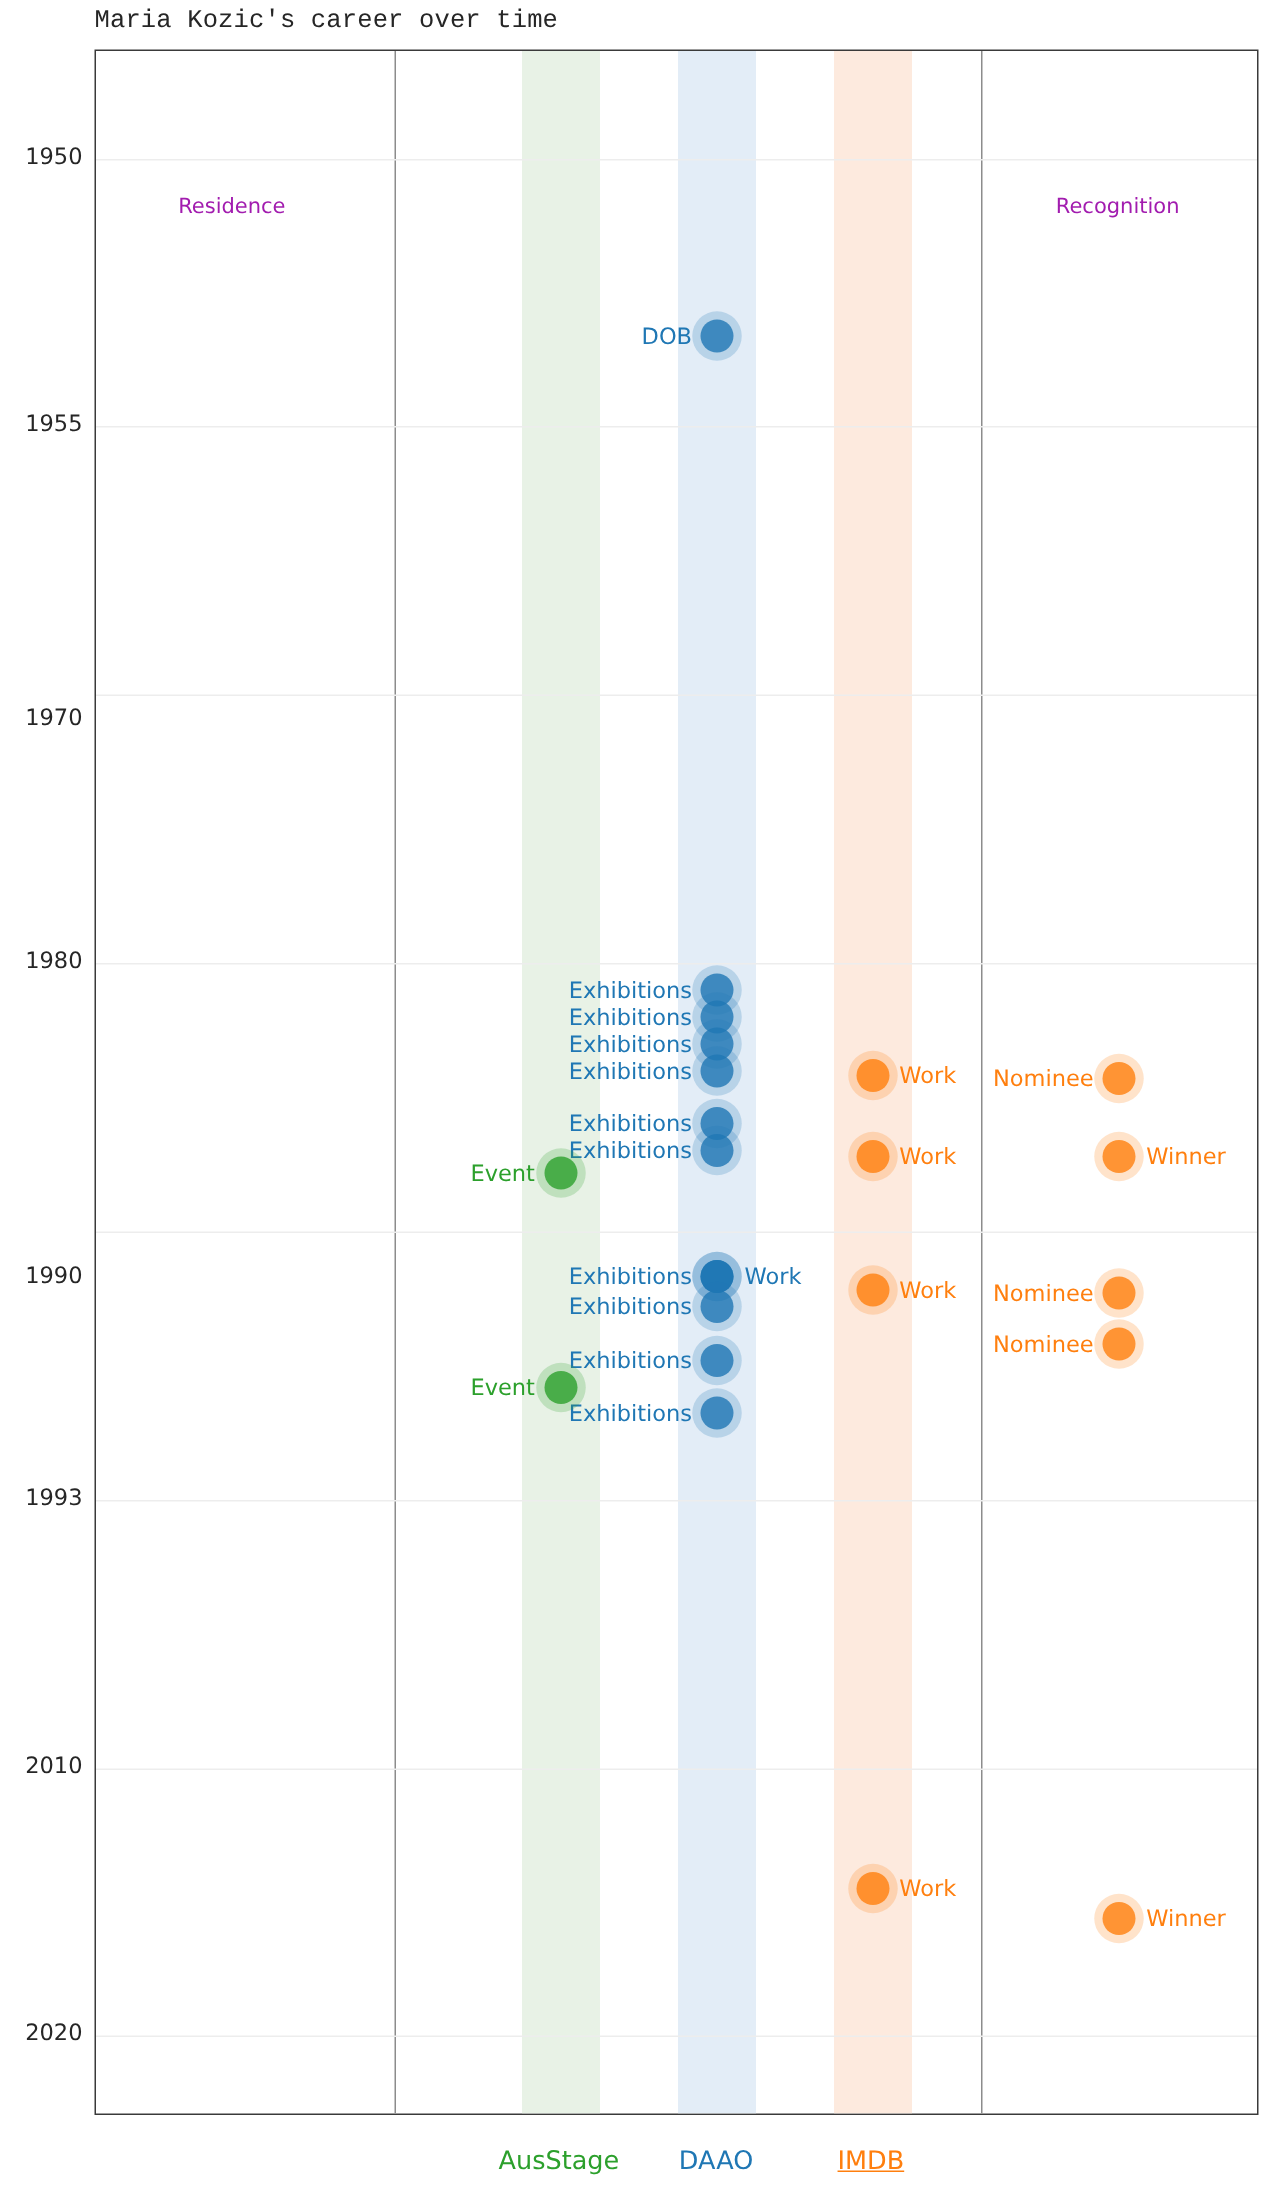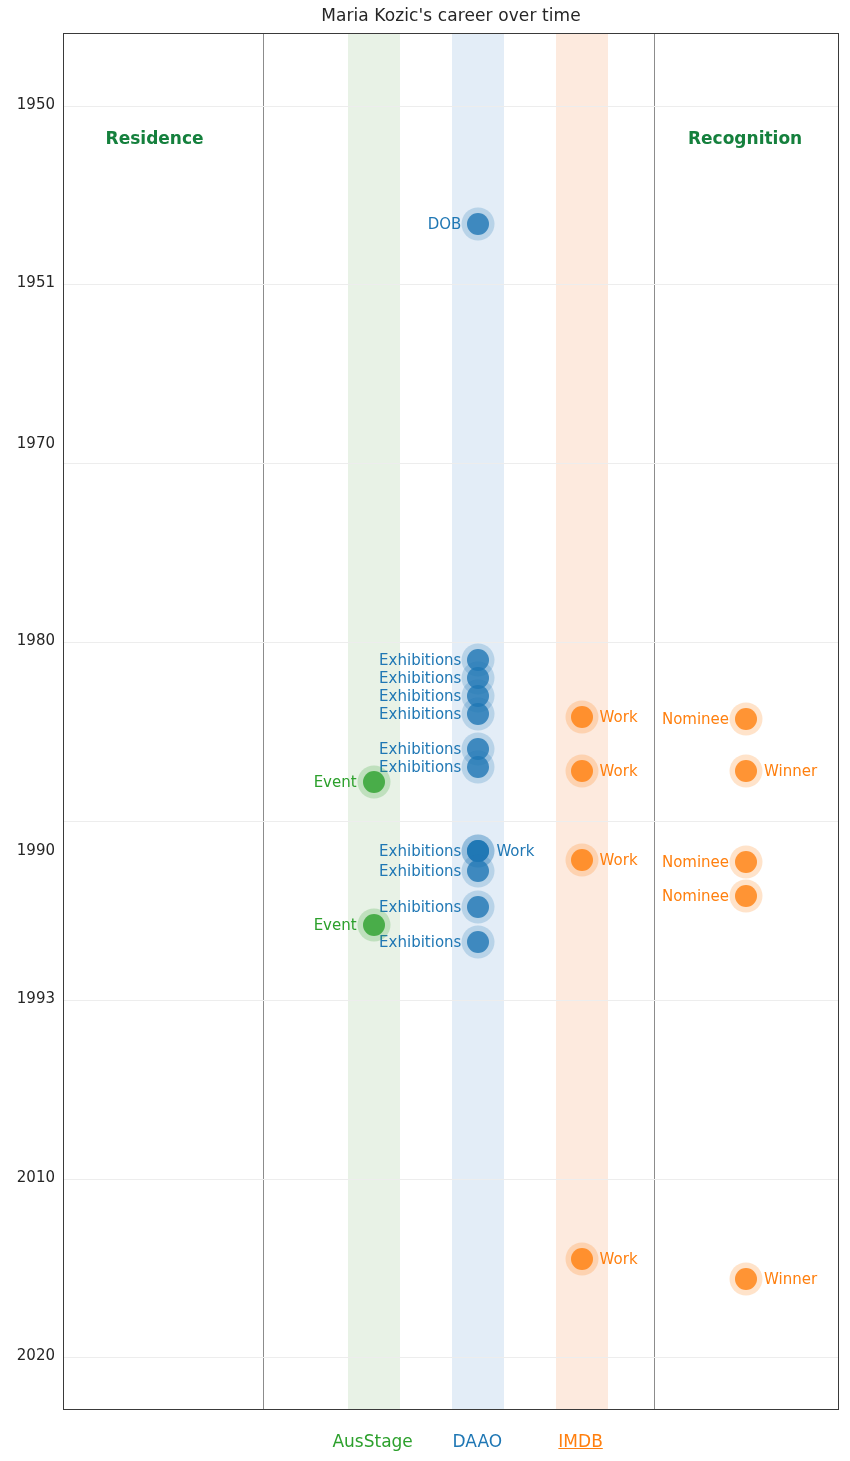--- a/index.html
+++ b/index.html
@@ -5,21 +5,21 @@
   html,body{margin:0;padding:0;background:#ffffff;}
   body{width:850px;height:1461px;position:relative;
        font-family:"DejaVu Sans","Liberation Sans",sans-serif;
        -webkit-font-smoothing:antialiased;}
 
   #chart-root{position:absolute;left:0;top:0;width:850px;height:1461px;overflow:hidden;}
 
   
   #chart-title{
     position:absolute;left:63px;top:5px;width:776px;
-    text-align:center;font-size:17px;color:#262626;letter-spacing:0.1px;
+    text-align:left;font-size:17px;color:#262626;letter-spacing:0.1px;font-family:Liberation Mono, monospace;
   }
 
   
   #plot-area{
     position:absolute;left:63px;top:33px;width:776px;height:1377px;
     border:1.6px solid #3a3a3a;background:#ffffff;box-sizing:border-box;
   }
   #plot-inner{position:absolute;left:0;top:0;right:0;bottom:0;overflow:hidden;}
 
   
@@ -32,22 +32,22 @@
   .gridline{position:absolute;left:0;right:0;height:1px;background:#ededed;}
 
   
   .ytick{
     position:absolute;right:0;width:54px;text-align:right;
     font-size:15px;color:#262626;
   }
 
   
   .section-header{
-    position:absolute;font-size:17px;color:#15803d;
-    transform:translate(-50%,-50%);white-space:nowrap;font-weight:bold;
+    position:absolute;font-size:14px;color:#a21caf;
+    transform:translate(-50%,-50%);white-space:nowrap;
   }
 
   
   .marker{
     position:absolute;border-radius:50%;
     transform:translate(-50%,-50%);
   }
   .marker-halo{
     position:absolute;border-radius:50%;
     transform:translate(-50%,-50%);
@@ -157,22 +157,22 @@
         <div class="marker" title="Nominee (1994)" style="left: 682.104px; top: 861.966px; width: 22px; height: 22px; background: rgb(255, 127, 14); opacity: 0.8;"></div>
         <div class="marker-label left" style="top: 861.966px; left: 665.104px; color: rgb(255, 127, 14);">Nominee</div>
         <div class="marker-halo" style="left: 682.104px; top: 1244.66px; width: 33px; height: 33px; background: rgb(255, 127, 14); opacity: 0.22;"></div>
         <div class="marker" title="Winner (2016)" style="left: 682.104px; top: 1244.66px; width: 22px; height: 22px; background: rgb(255, 127, 14); opacity: 0.8;"></div>
         <div class="marker-label right" style="top: 1244.66px; left: 700.104px; color: rgb(255, 127, 14);">Winner</div>
       </div>
   </div>
 
   <div id="y-axis">
       <div class="ytick" style="top: 94.5325px; right: 795px;">1950</div>
-      <div class="ytick" style="top: 273.364px; right: 795px;">1951</div>
-      <div class="ytick" style="top: 434px; right: 795px;">1970</div>
+      <div class="ytick" style="top: 273.364px; right: 795px;">1955</div>
+      <div class="ytick" style="top: 469px; right: 795px;">1970</div>
       <div class="ytick" style="top: 631.026px; right: 795px;">1980</div>
       <div class="ytick" style="top: 809.857px; right: 795px; margin-top: 31px;">1990</div>
       <div class="ytick" style="top: 988.688px; right: 795px;">1993</div>
       <div class="ytick" style="top: 1167.52px; right: 795px;">2010</div>
       <div class="ytick" style="top: 1346.35px; right: 795px;">2020</div>
     </div>
   <div id="section-headers">
       <div class="section-header" style="left: 154.568px; top: 138px;">Residence</div>
       <div class="section-header" style="left: 745.104px; top: 138px;">Recognition</div>
     </div>

